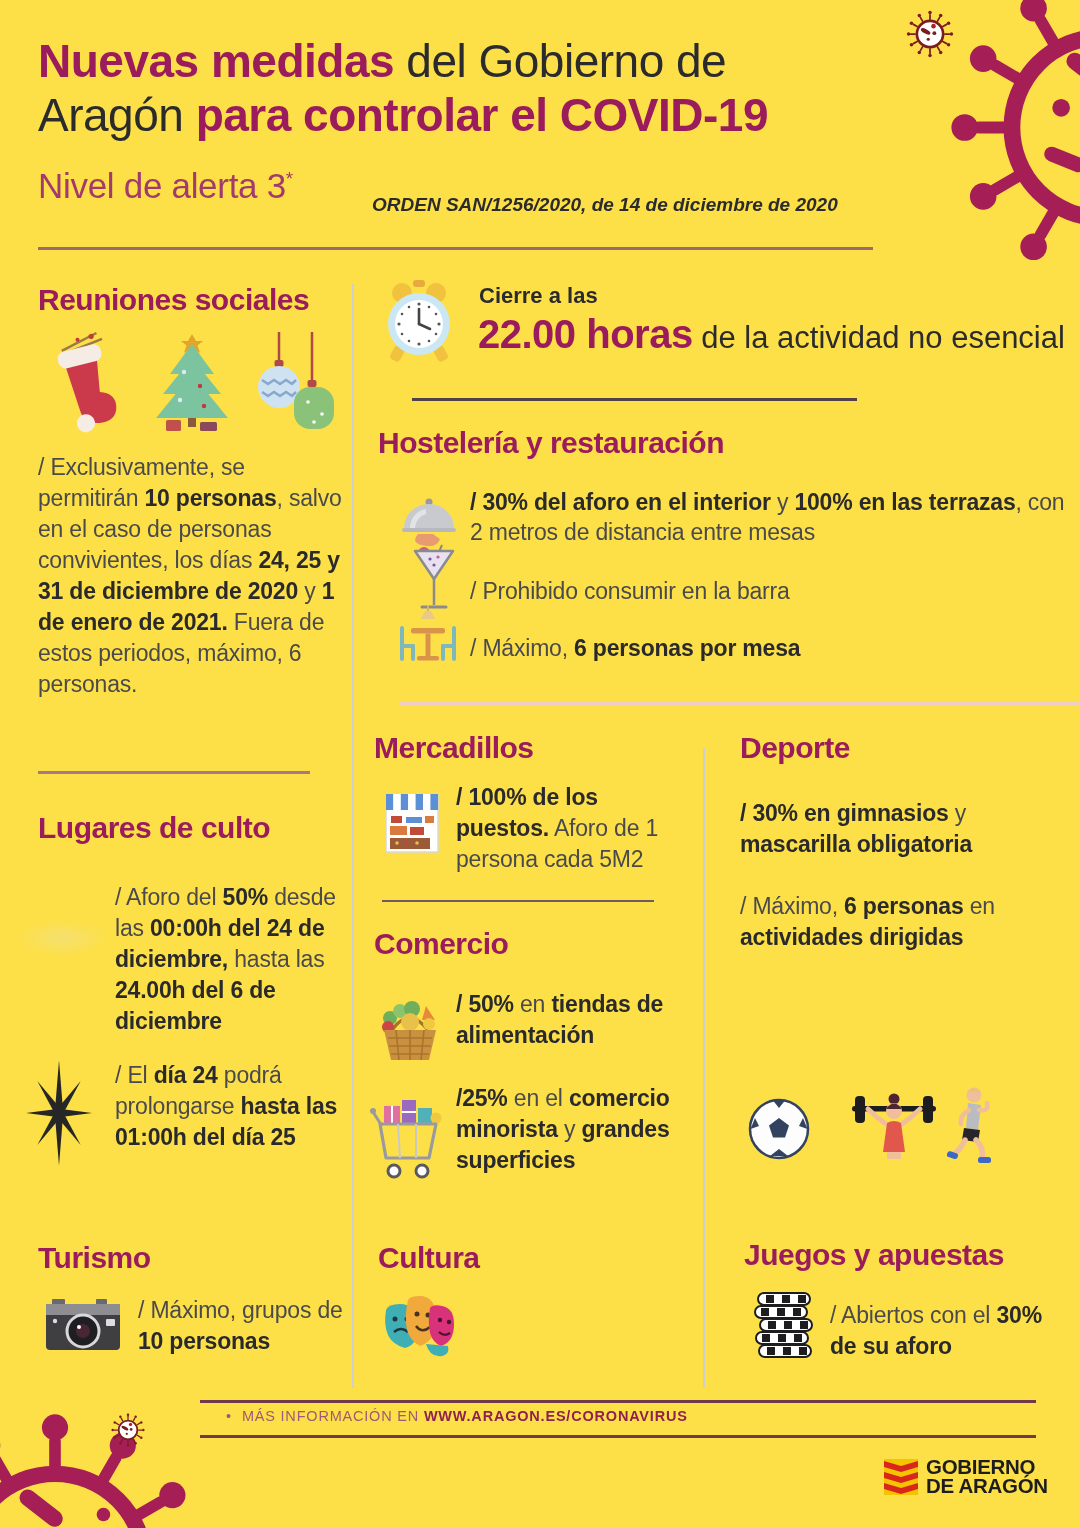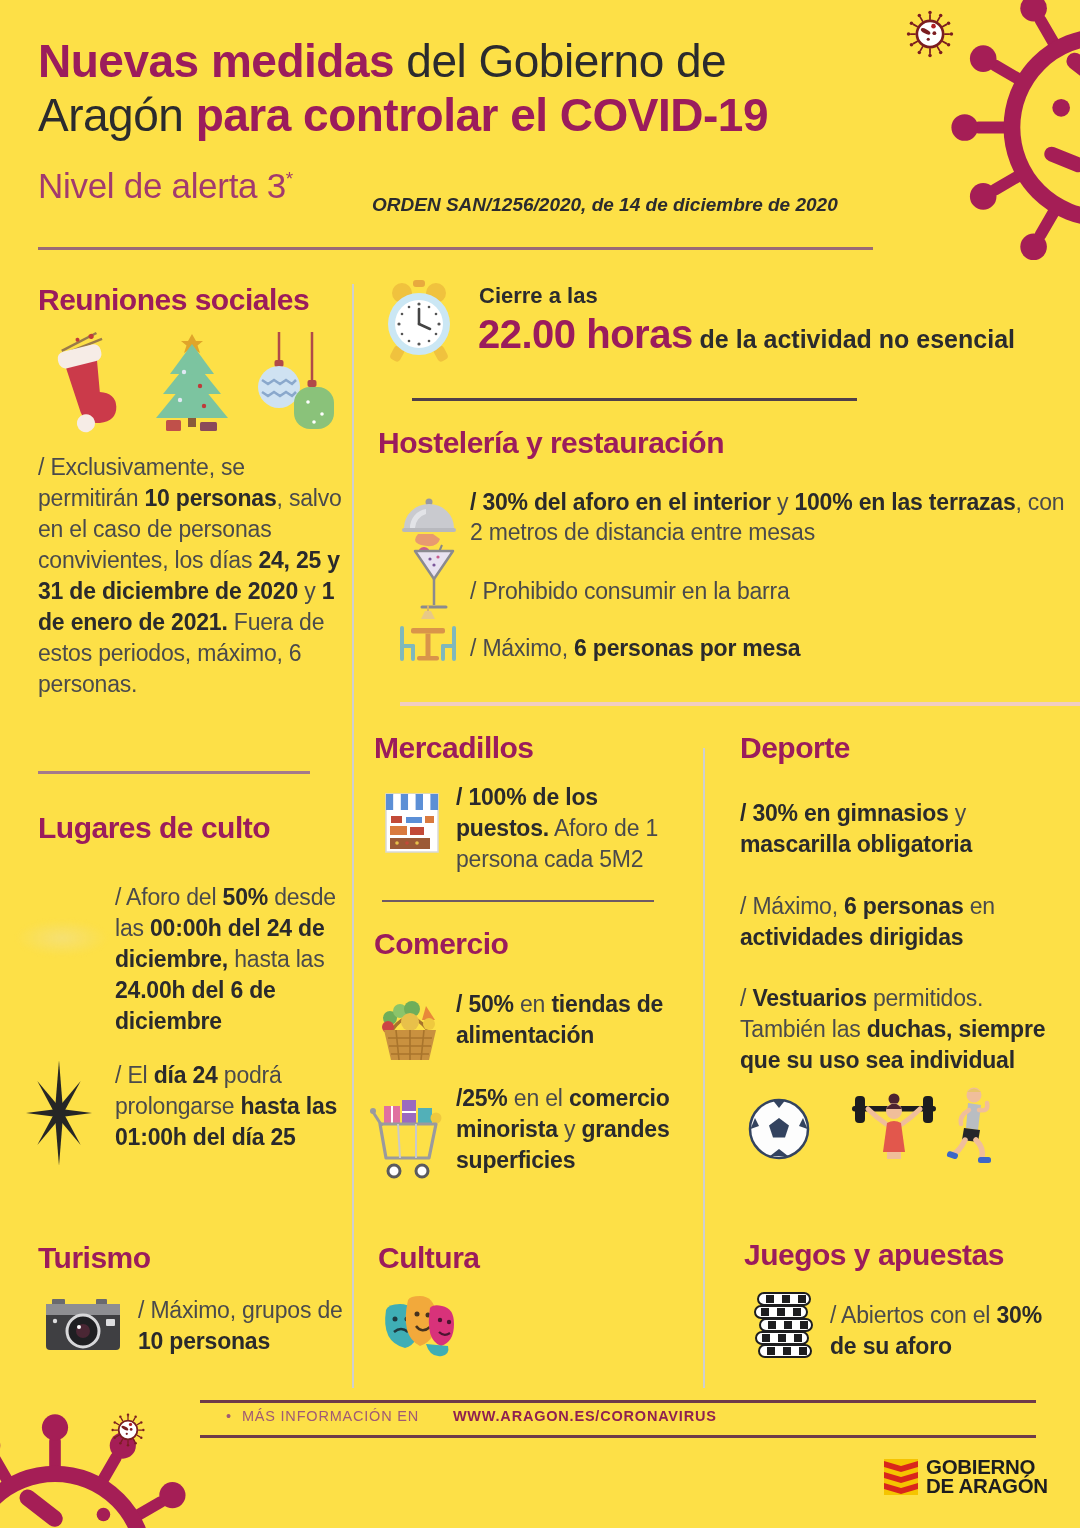--- a/index.html
+++ b/index.html
@@ -15,26 +15,26 @@
   .nivel{font-size:35px;color:#A23A6E;font-weight:400;letter-spacing:-0.3px;}
   .nivel sup{font-size:19px;}
   .orden{font-style:italic;font-weight:700;font-size:19px;color:#2B2B2E;}
   .sec-title{font-size:30px;font-weight:700;color:var(--accent);letter-spacing:-0.5px;}
   .body-text{font-size:23px;line-height:31px;letter-spacing:-0.2px;}
   .small-text{font-size:23px;line-height:30px;letter-spacing:-0.2px;}
   .rule{position:absolute;}
   .vline{position:absolute;width:2px;background:#CFCFCF;}
   .cierre-lead{font-size:22px;font-weight:700;color:#2B2B2E;}
   .cierre-time{font-size:40px;font-weight:700;color:var(--accent);letter-spacing:-0.5px;}
-  .cierre-scope{font-size:25px;font-weight:700;color:#2B2B2E;}
+  .cierre-scope{font-size:31px;font-weight:400;color:#2B2B2E;}
   .xmas-row{display:flex;gap:14px;align-items:flex-end;}
   .candle-glow{position:absolute;border-radius:50%;filter:blur(2px);
     background:radial-gradient(closest-side, rgba(243,224,130,.75), rgba(243,224,130,0));}
   .finfo{font-size:14.5px;letter-spacing:0.8px;color:#A05A74;display:flex;gap:10px;align-items:center;}
-  .finfo .furl{font-weight:700;color:#8F2050;margin-left:29px;}
+  .finfo .furl{font-weight:700;color:#8F2050;}
   .logo{display:flex;gap:8px;align-items:center;}
   .logo-text{font-size:20.5px;font-weight:700;color:#1D1D1F;line-height:18.5px;letter-spacing:-0.3px;}
 </style>
 </head>
 <body>
 
 <div class="page">
 
   <svg width="0" height="0" style="position:absolute" aria-hidden="true">
     <defs>
@@ -345,21 +345,20 @@
     <line x1="32" y1="38" x2="34" y2="72" stroke="#C9C9CC" stroke-width="2"></line>
     <line x1="50" y1="38" x2="50" y2="72" stroke="#C9C9CC" stroke-width="2"></line>
     <circle cx="28" cy="85" r="6" fill="#fff" stroke="#5A5A5E" stroke-width="3"></circle>
     <circle cx="56" cy="85" r="6" fill="#fff" stroke="#5A5A5E" stroke-width="3"></circle>
   </svg>
   <div class="abs body-text" style="left:456px;top:1083px;width:246px"><span class="rs-b">/25%</span><span class="rs-n"> en el </span><span class="rs-b">comercio minorista</span><span class="rs-n"> y </span><span class="rs-b">grandes superficies</span></div>
 
   <div class="abs sec-title" style="left:740px;top:731px">Deporte</div>
   <div class="abs body-text" style="left:740px;top:798px;width:322px"><span class="rs-b">/ 30% en gimnasios</span><span class="rs-n"> y </span><span class="rs-b">mascarilla obligatoria</span></div>
   <div class="abs body-text" style="left:740px;top:891px;width:322px"><span class="rs-n">/ Máximo, </span><span class="rs-b">6 personas</span><span class="rs-n"> en </span><span class="rs-b">actividades dirigidas</span></div>
-  <div class="abs body-text" style="left:740px;top:983px;width:332px"><span class="rs-n">/ </span><span class="rs-b">Vestuarios</span><span class="rs-n"> permitidos. También las </span><span class="rs-b">duchas, siempre que su uso sea individual</span></div>
   <svg class="abs" style="left:746px;top:1096px" width="66" height="66" viewBox="0 0 66 66">
     <circle cx="33" cy="33" r="29" fill="#FDFDFD" stroke="#33435F" stroke-width="2.5"></circle>
     <polygon points="33,22 43,29.5 39,41.5 27,41.5 23,29.5" fill="#33435F"></polygon>
     <polygon points="27,4.5 39,4.5 33,12" fill="#33435F"></polygon>
     <polygon points="57,22 61.5,33 53,30" fill="#33435F"></polygon>
     <polygon points="9,22 4.5,33 13,30" fill="#33435F"></polygon>
     <polygon points="24,60 33,53 42,60" fill="#33435F"></polygon>
   </svg>
   <svg class="abs" style="left:850px;top:1090px" width="88" height="78" viewBox="0 0 88 78">
     <rect x="2" y="16" width="84" height="5.5" rx="2.7" fill="#1D1D1F"></rect>

